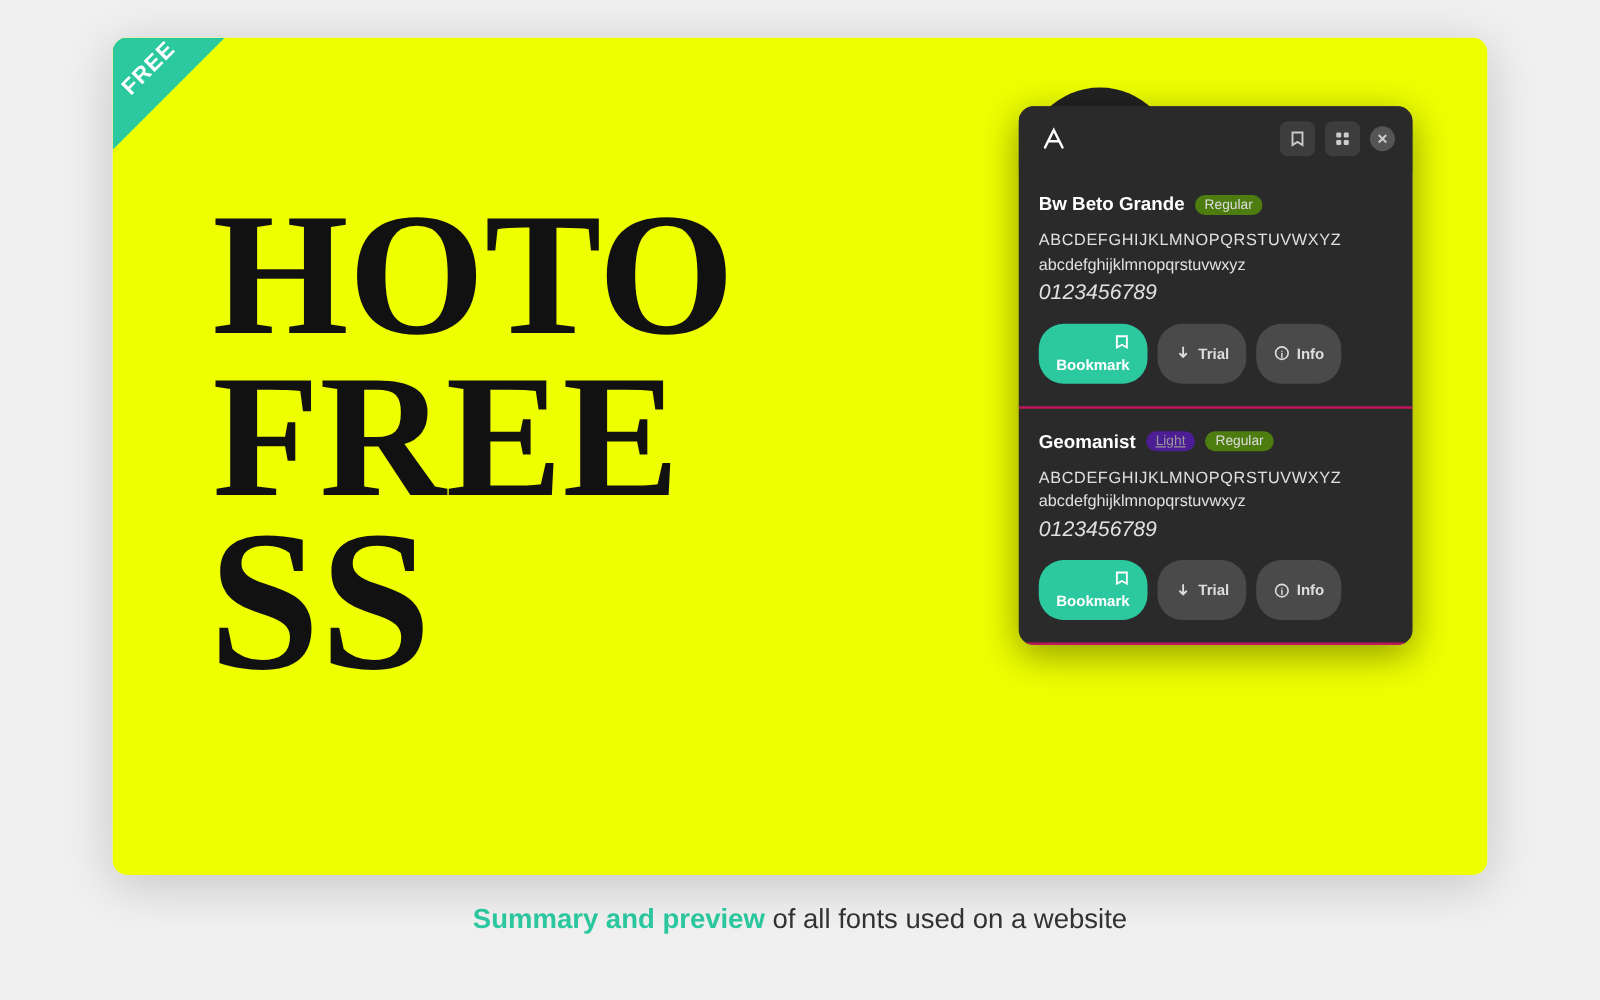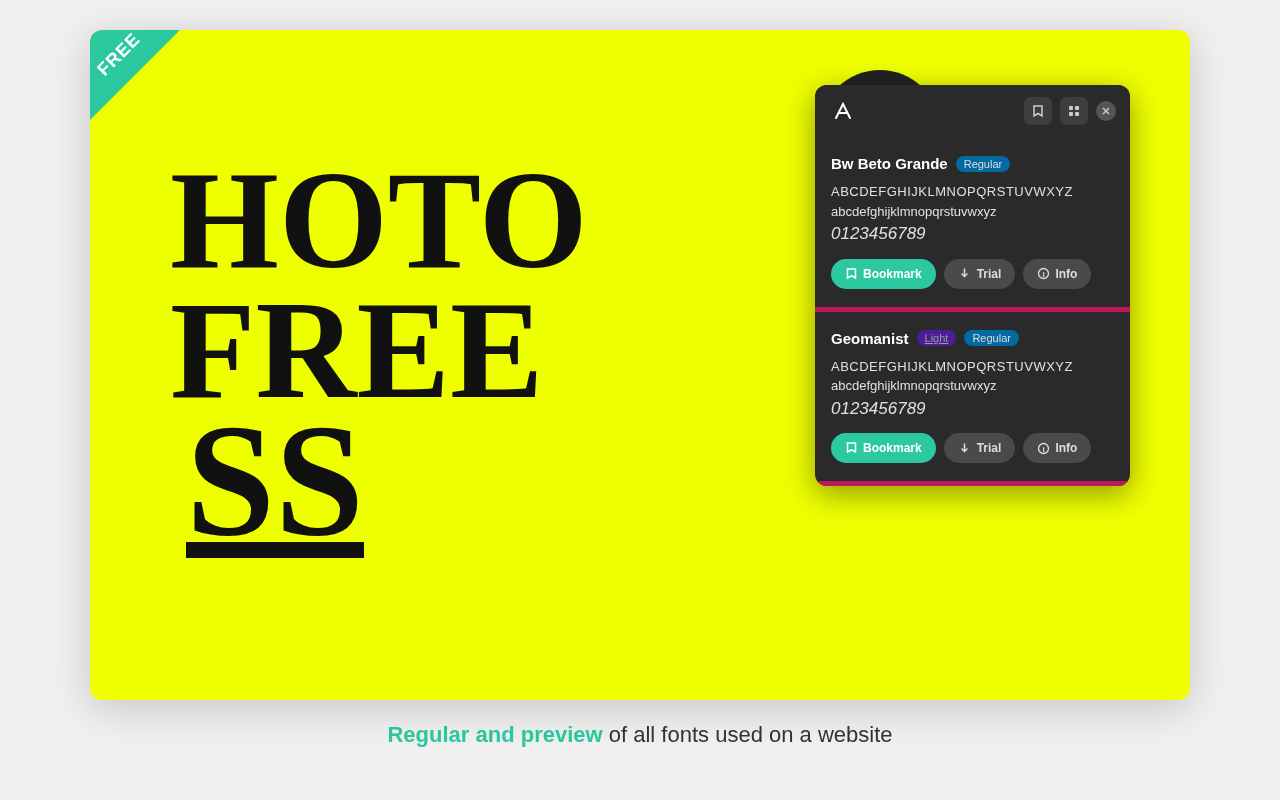--- a/index.html
+++ b/index.html
@@ -73,21 +73,21 @@
     .big-text-line {
       color: #111;
       font-weight: 900;
       line-height: 1;
       white-space: nowrap;
     }
 
     .line1 { font-size: 140px; top: -10px; left: 80px; position: absolute; font-family: Georgia, serif; }
     .line2 { font-size: 140px; top: 120px; left: 80px; position: absolute; font-family: Liberation Serif, serif; }
     .line3 { font-size: 140px; top: 250px; left: 80px; position: absolute; font-family: Georgia, serif; }
-    .line4 { font-size: 160px; top: 370px; left: 96px; position: absolute; font-family: Georgia, serif; text-decoration: underline; }
+    .line4 { font-size: 160px; top: 370px; left: 77px; position: absolute; font-family: Georgia, serif; }
 
     
     .dark-circle {
       position: absolute;
       top: 40px;
       right: 250px;
       width: 120px;
       height: 120px;
       background: #222;
       border-radius: 50%;
@@ -169,21 +169,21 @@
       background: #2a2a2a;
     }
     .panel-content::-webkit-scrollbar-thumb {
       background: #555;
       border-radius: 2px;
     }
 
     
     .font-entry {
       padding: 18px 16px;
-      border-bottom: 5px solid #be185d;
+      border-bottom: 2px solid #be185d;
     }
 
     .font-entry-header {
       display: flex;
       align-items: center;
       gap: 8px;
       margin-bottom: 10px;
     }
 
     .font-name {
@@ -194,21 +194,21 @@
 
     .font-tag {
       background: #4a4a4a;
       color: #ccc;
       font-size: 11px;
       padding: 2px 8px;
       border-radius: 10px;
     }
 
     .font-tag-regular {
-      background: #0369a1;
+      background: #4d7c0f;
       color: #ddd;
     }
 
     .font-preview {
       color: #e0e0e0;
       margin-bottom: 12px;
       line-height: 1.5;
     }
 
     .font-preview-upper {
@@ -233,22 +233,23 @@
     .btn-bookmark {
       background: #2CC9A0;
       color: white;
       border: none;
       border-radius: 20px;
       padding: 8px 14px;
       font-size: 12px;
       font-weight: 600;
       cursor: pointer;
       display: flex;
-      align-items: flex-start;
+      align-items: flex-end;
       gap: 5px;
+      flex-direction: column;
     }
 
     .btn-trial {
       background: #4a4a4a;
       color: #ddd;
       border: none;
       border-radius: 20px;
       padding: 8px 14px;
       font-size: 12px;
       font-weight: 600;
@@ -410,14 +411,14 @@
           </div>
         </div>
 
       </div>
     </div>
 
   </div>
 </div>
 
 <div class="caption">
-  <span class="caption-highlight">Regular and preview</span><span> of all fonts used on a website</span>
+  <span class="caption-highlight">Summary and preview</span><span> of all fonts used on a website</span>
 </div>
 
 </body></html>

